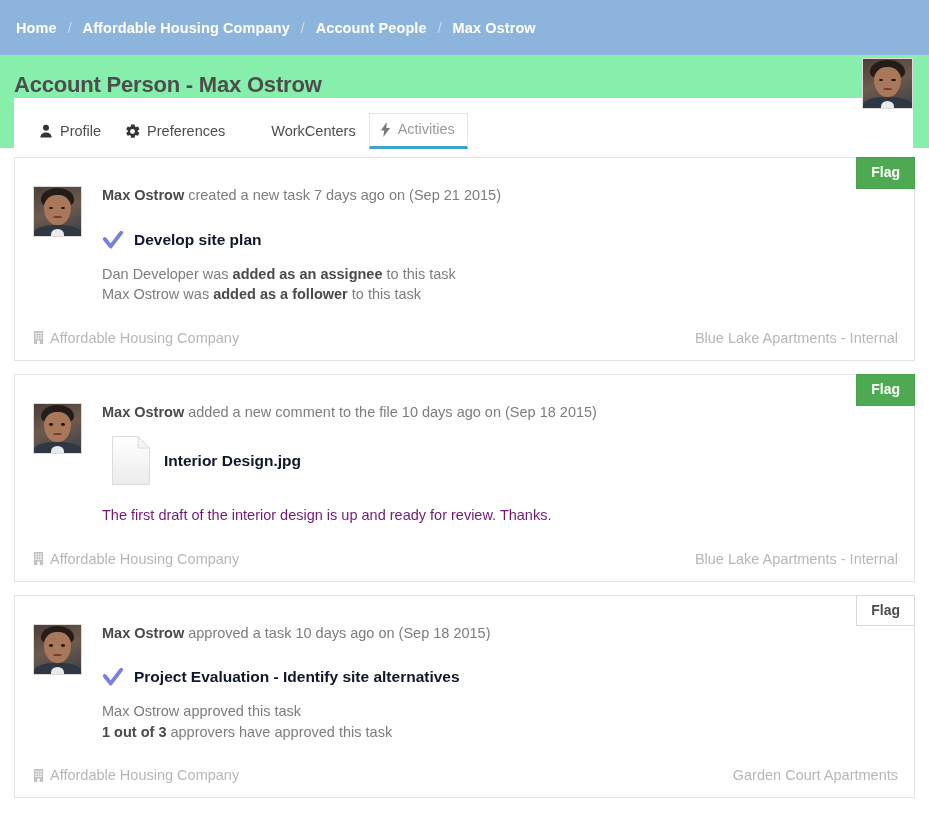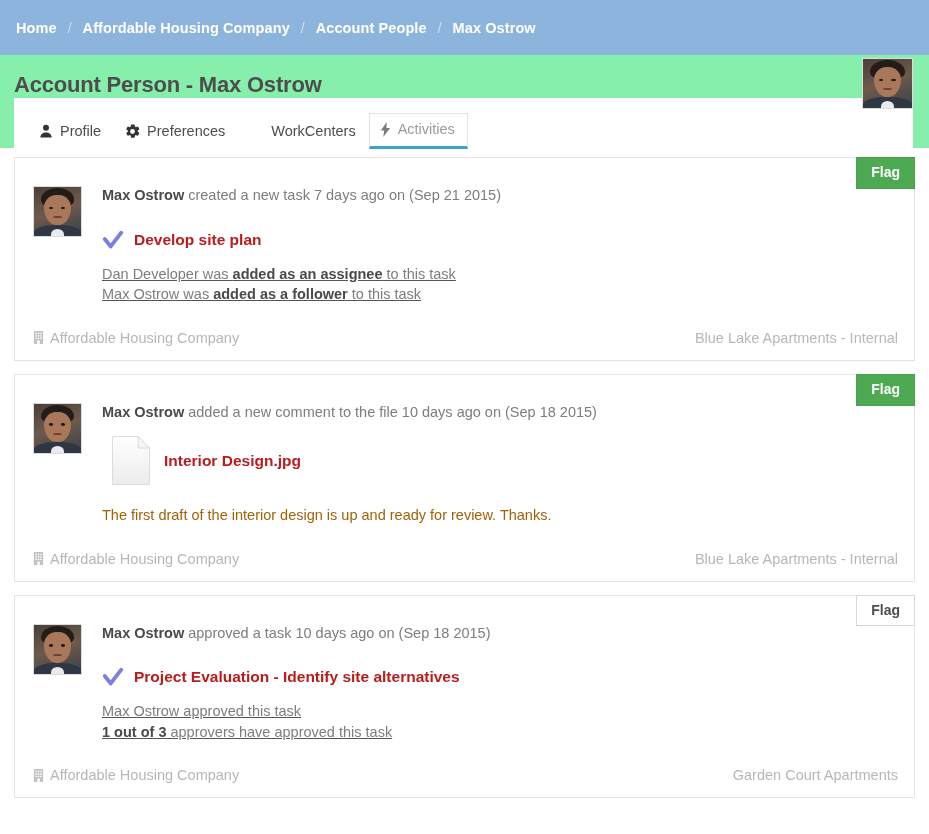--- a/index.html
+++ b/index.html
@@ -169,48 +169,48 @@
   .subject-row {
     display: flex;
     align-items: center;
     gap: 10px;
     margin-top: 23px;
   }
   .check-icon { flex: 0 0 auto; width: 22px; height: 22px; display: block; }
   .subject-link {
     font-size: 15.5px;
     font-weight: bold;
-    color: #b91c1c;
+    color: #0f172a;
     text-decoration: none;
     cursor: pointer;
   }
 
   .file-row {
     display: flex;
     align-items: center;
     gap: 12px;
     margin-top: 14px;
     margin-left: 10px;
   }
   .file-icon { flex: 0 0 auto; width: 40px; height: 49px; display: block; }
 
-  .detail-lines { margin-top: 13px; text-decoration: underline; }
+  .detail-lines { margin-top: 13px; }
   .detail-line {
     font-size: 14.5px;
     color: #7d7d7d;
     line-height: 1.42;
   }
   .detail-line b { color: #4a4a4a; font-weight: bold; }
   .detail-line.danger { color: #f5344a; }
   .detail-line.danger b { color: #f5344a; font-weight: bold; }
 
   .comment-text {
     margin-top: 20px;
     font-size: 14.5px;
-    color: #a16207;
+    color: #701a75;
     line-height: 1.4;
   }
 
   .card-footer {
     display: flex;
     justify-content: space-between;
     align-items: center;
     padding: 15px 16px 14px 18px;
     margin-top: 10px;
   }

